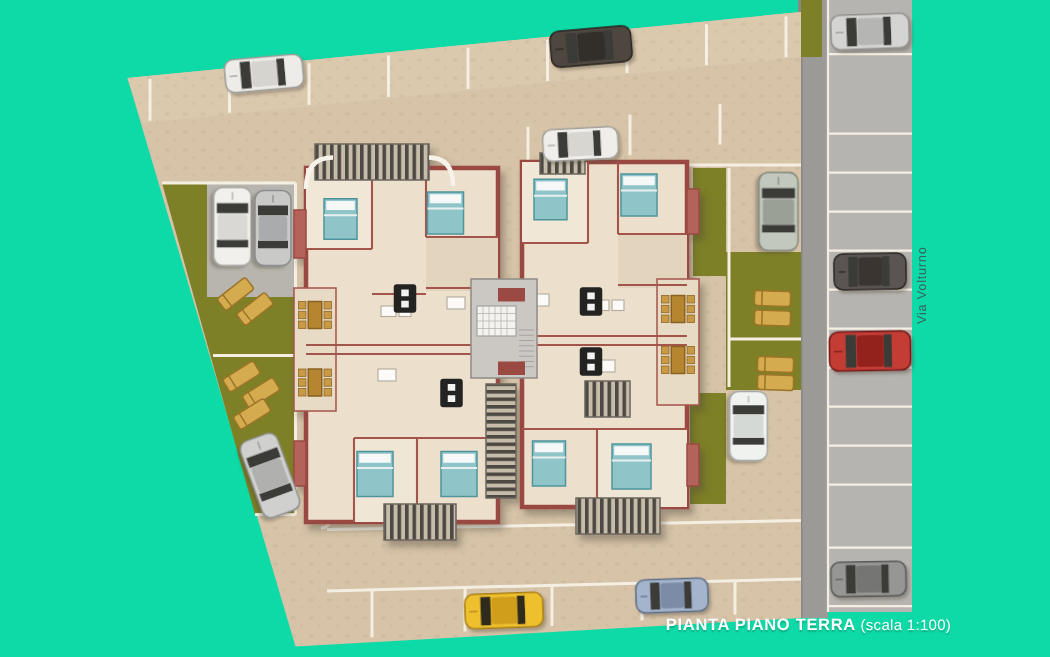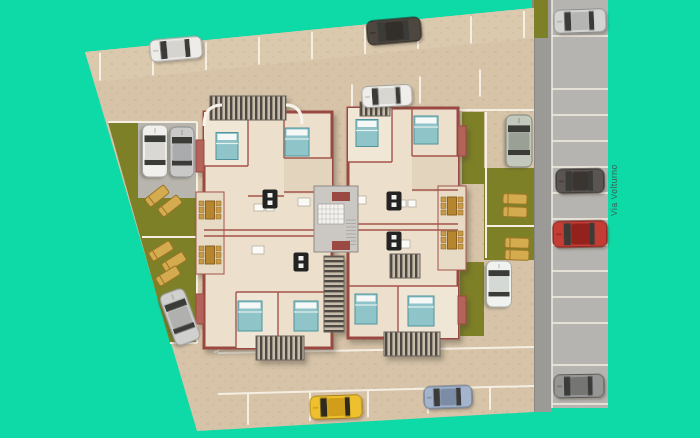--- a/index.html
+++ b/index.html
@@ -382,13 +382,17 @@
           <rect x="-15" y="-9.5" width="6.5" height="19" fill="#3a3a38"></rect>
           <rect x="8.5" y="-9.5" width="5" height="19" fill="#3a3a38"></rect>
           <rect x="-8" y="-9" width="16.5" height="18" rx="2" fill="#757573"></rect>
           <line x1="-22" y1="0" x2="-17" y2="0" stroke="#565654" stroke-width="0.8"></line>
         </g>
       </g>
 
   <text transform="translate(617 216) rotate(-90)" font-size="8.5" fill="#35625a" letter-spacing="0.5" font-family="Liberation Sans, sans-serif">Via Volturno</text>
 </svg>
 
+<div class="title">
+  <span>PIANTA PIANO TERRA</span>
+  <span class="scale"> </span><span class="scale">(scala 1:100)</span>
 </div>
+</div>
 
 </body></html>

